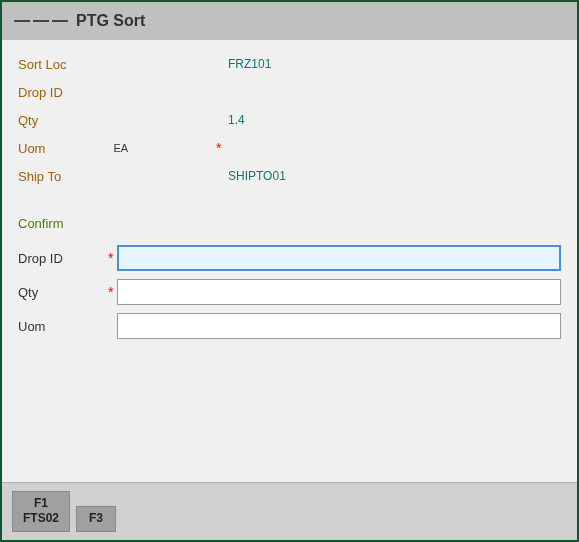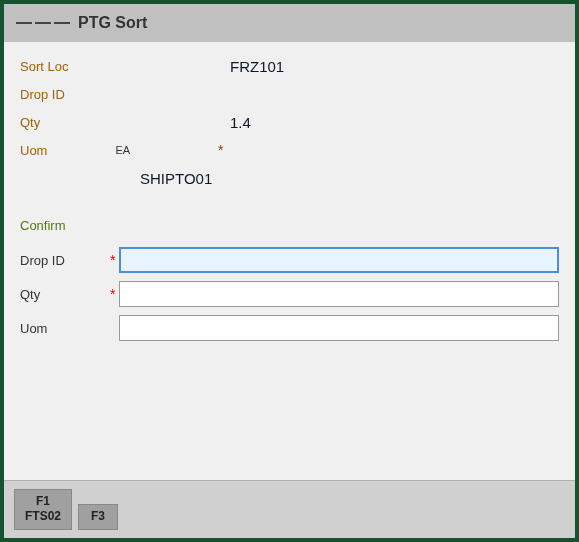--- a/index.html
+++ b/index.html
@@ -16,21 +16,21 @@
       height: 542px;
       overflow: hidden;
     }
 
     .window {
       width: 579px;
       height: 542px;
       background: #f0f0f0;
       display: flex;
       flex-direction: column;
-      border: 4px solid #14532d;
+      border: 2px solid #14532d;
     }
 
     .title-bar {
       background: #c0c0c0;
       padding: 8px 12px;
       display: flex;
       align-items: center;
       gap: 8px;
       min-height: 38px;
     }
@@ -71,22 +71,22 @@
       min-height: 28px;
     }
 
     .field-label {
       width: 90px;
       color: #a16207;
       font-size: 13px;
     }
 
     .field-value {
-      color: #0f172a;
-      font-size: 15px;
+      color: #0f766e;
+      font-size: 12px;
       padding-left: 120px;
     }
 
     .required-star {
       color: red;
       font-size: 14px;
       position: relative;
       left: 108px;
       margin-right: -6px;
     }
@@ -183,20 +183,21 @@
       <span class="field-value">1.4</span>
     </div>
 
     <div class="field-row">
       <span class="field-label">Uom</span>
       <span class="required-star">*</span>
       <span style="padding-left: 6px; color: #333; font-size: 11px;">EA</span>
     </div>
 
     <div class="field-row">
+      <span class="field-label">Ship To</span>
       <span class="field-value">SHIPTO01</span>
     </div>
 
 
     <div class="section-divider"></div>
 
     <div class="field-row">
       <span class="confirm-label">Confirm</span>
     </div>
 

